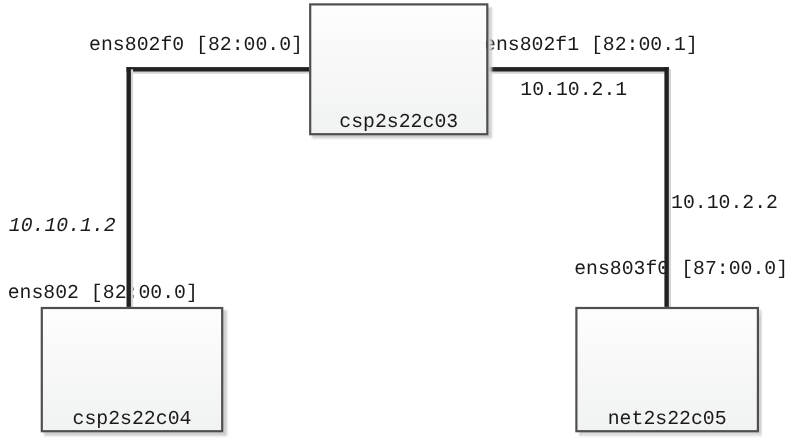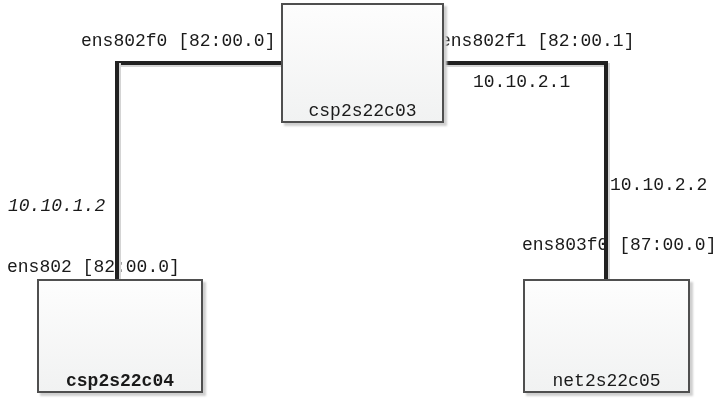--- a/index.html
+++ b/index.html
@@ -22,21 +22,21 @@
     border: 2px solid #4f4f4f;
     background: linear-gradient(180deg, #fdfdfd 0%, #f1f2f2 100%);
     box-shadow: 3px 3px 2px #cfcfcf;
     display: flex;
     align-items: flex-end;
     justify-content: center;
     font-size: 18px;
     z-index: 3;
   }
   .node-top    { left: 281px; top: 3px;   width: 163px; height: 120px; }
-  .node-bleft  { left: 37px;  top: 279px; width: 166px; height: 114px; font-weight: bold; }
+  .node-bleft  { left: 37px;  top: 279px; width: 166px; height: 114px; }
   .node-bright { left: 523px; top: 279px; width: 167px; height: 114px; }
 
   .edge {
     position: absolute;
     background: #212121;
     box-shadow: 2px 2px 0 #d4d4d4;
     z-index: 2;
   }
   .edge-h-left  { left: 115px; top: 61px; width: 166px; height: 4px; }
   .edge-v-left  { left: 115px; top: 61px; width: 4px;   height: 218px; }

